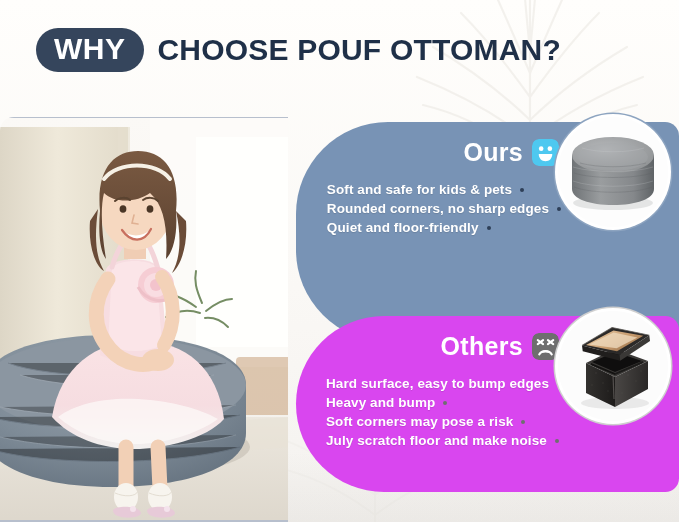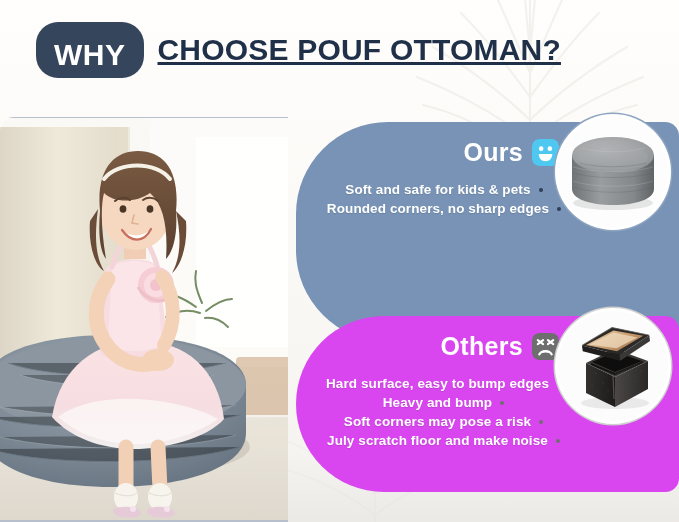--- a/index.html
+++ b/index.html
@@ -11,26 +11,26 @@
   }
 
   
   #bg-wrap{position:absolute;inset:0;overflow:hidden;background:linear-gradient(180deg,#fffefc 0%,#faf8f5 55%,#f4f2ef 100%);}
   .palm{position:absolute;opacity:.5;}
 
   
   #header{position:absolute;left:0;top:20px;width:679px;height:60px;display:flex;align-items:center;padding-left:36px;box-sizing:border-box;z-index:8;}
   #why-badge{
     background:#35455c;color:#fff;border-radius:22px;
-    padding:18px 18px 8px 18px;font-size:30px;font-weight:bold;
+    padding:6px 18px 8px 18px;font-size:30px;font-weight:bold;
     letter-spacing:.5px;line-height:1;
   }
   #headline{
     margin-left:14px;color:#1f3048;font-size:30px;font-weight:bold;
-    letter-spacing:.2px;white-space:nowrap;text-decoration:underline;
+    letter-spacing:.2px;white-space:nowrap;
   }
 
   
   #photo{
     position:absolute;left:0;top:117px;width:288px;height:405px;
     z-index:5;overflow:hidden;
     border-top-left-radius:14px;
   }
   #photo-clip{
     position:absolute;inset:0;
@@ -63,21 +63,21 @@
     position:absolute;right:120px;top:16px;
     display:flex;align-items:center;gap:9px;
     color:#ffffff;font-size:25px;font-weight:bold;letter-spacing:.3px;
   }
   .emo{width:27px;height:27px;border-radius:7px;display:block;}
   .bullets{
     position:absolute;right:118px;top:60px;
     display:flex;flex-direction:column;gap:4px;
     text-align:right;
   }
-  .bullet-row{display:flex;align-items:center;justify-content:center;gap:8px;}
+  .bullet-row{display:flex;align-items:center;justify-content:flex-start;gap:8px;}
   .bullet-text{color:#fff;font-size:13.5px;font-weight:bold;white-space:nowrap;letter-spacing:.1px;
     text-shadow:0 1px 1px rgba(0,0,0,.12);}
   .dot{width:4px;height:4px;border-radius:50%;flex:none;}
   #panel-ours .dot{background:#2e3f57;}
   #panel-others .dot{background:#6f6f6f;}
 
   
   .thumb{
     position:absolute;z-index:7;border-radius:50%;
     background:#ffffff;overflow:hidden;
@@ -272,20 +272,24 @@
   </div>
   <div class="bullets">
     <div class="bullet-row">
       <span class="bullet-text">Soft and safe for kids &amp; pets</span>
       <span class="dot"></span>
     </div>
     <div class="bullet-row">
       <span class="bullet-text">Rounded corners, no sharp edges</span>
       <span class="dot"></span>
     </div>
+    <div class="bullet-row">
+      <span class="bullet-text">Quiet and floor-friendly</span>
+      <span class="dot"></span>
+    </div>
   </div>
 </div>
 
 <div class="thumb" id="thumb-ours">
   <svg class="thumb-inner" viewBox="0 0 110 110">
     <defs>
       <radialGradient id="tp-top" cx="40%" cy="35%" r="75%">
         <stop offset="0" stop-color="#b6b8ba"></stop>
           <stop offset="1" stop-color="#8e9193"></stop>
       </radialGradient>

